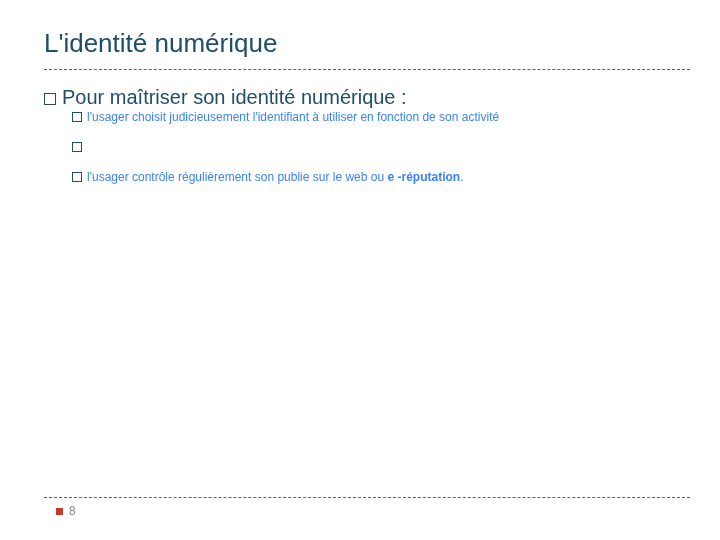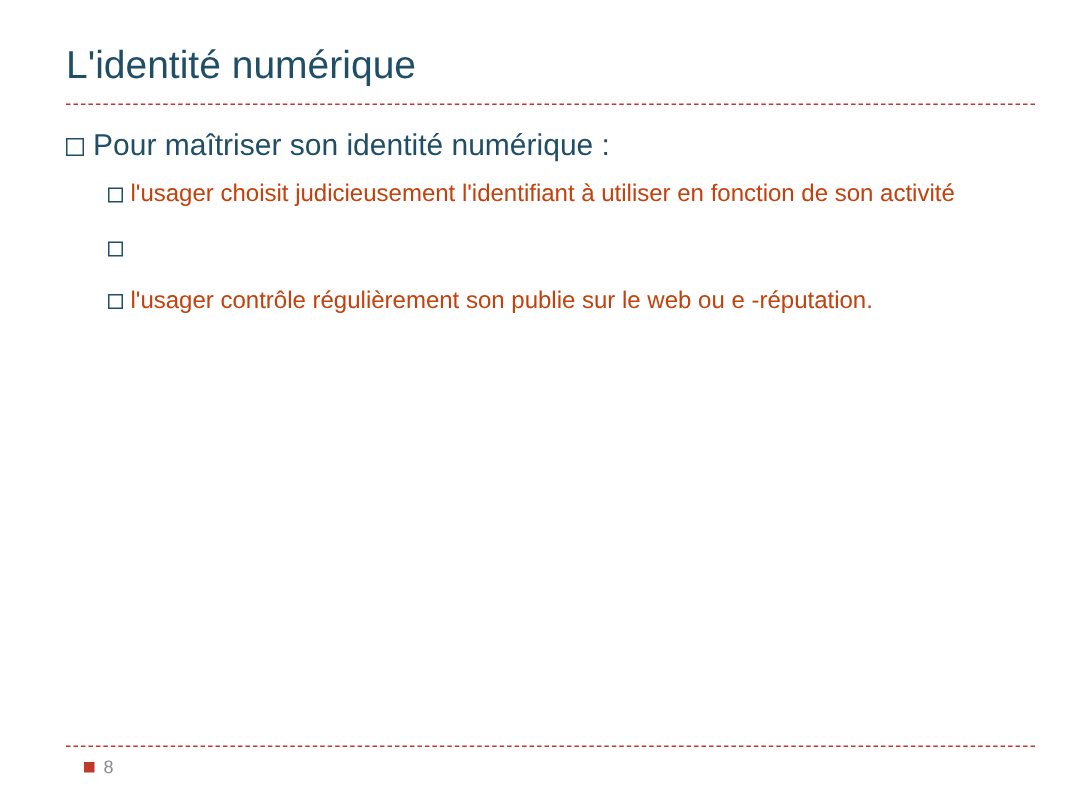--- a/index.html
+++ b/index.html
@@ -18,49 +18,48 @@
   }
   .dashed-rule {
     border: none;
     border-top: 1px dashed #c0392b;
     margin-top: 2px;
     margin-bottom: 14px;
   }
   .bullet-main {
     font-size: 20px;
     color: #1f4e66;
-    margin-bottom: 10px;
     padding-top: 2px;
   }
   .bullet-main .square {
     display: inline-block;
     width: 12px;
     height: 12px;
     border: 1.5px solid #1f4e66;
     margin-right: 6px;
     vertical-align: -1px;
   }
   .sub-list {
     padding-left: 28px;
   }
   .bullet-sub {
-    font-size: 16px;
-    color: #c2410c;
+    font-size: 12px;
+    color: #3b82f6;
     margin-bottom: 14px;
     line-height: 1.35;
   }
   .bullet-sub .square-sm {
     display: inline-block;
     width: 10px;
     height: 10px;
     border: 1.2px solid #1f4e66;
     margin-right: 5px;
     vertical-align: -1px;
   }
-  .bold { font-weight: 400; }
+  .bold { font-weight: 700; }
   .footer {
     position: absolute;
     left: 0;
     right: 0;
     bottom: 22px;
     padding: 0 28px 0 44px;
   }
   .footer-rule {
     border: none;
     border-top: 1px dashed #c0392b;

